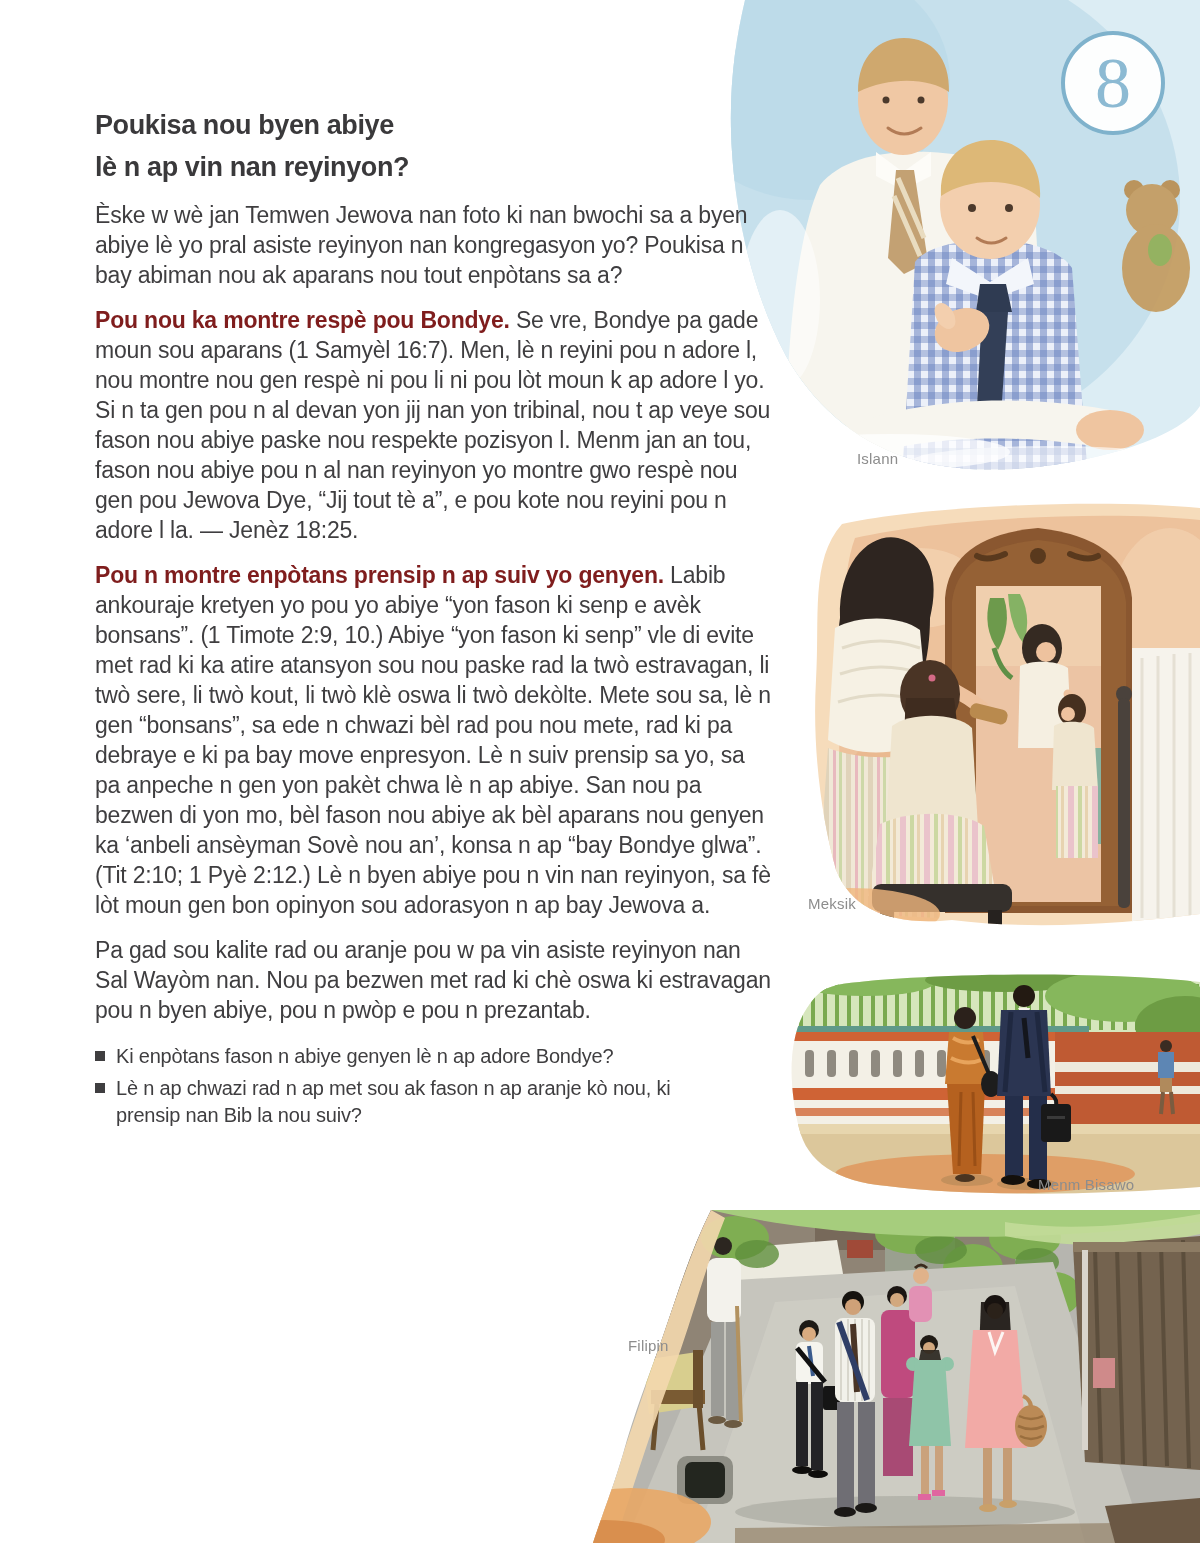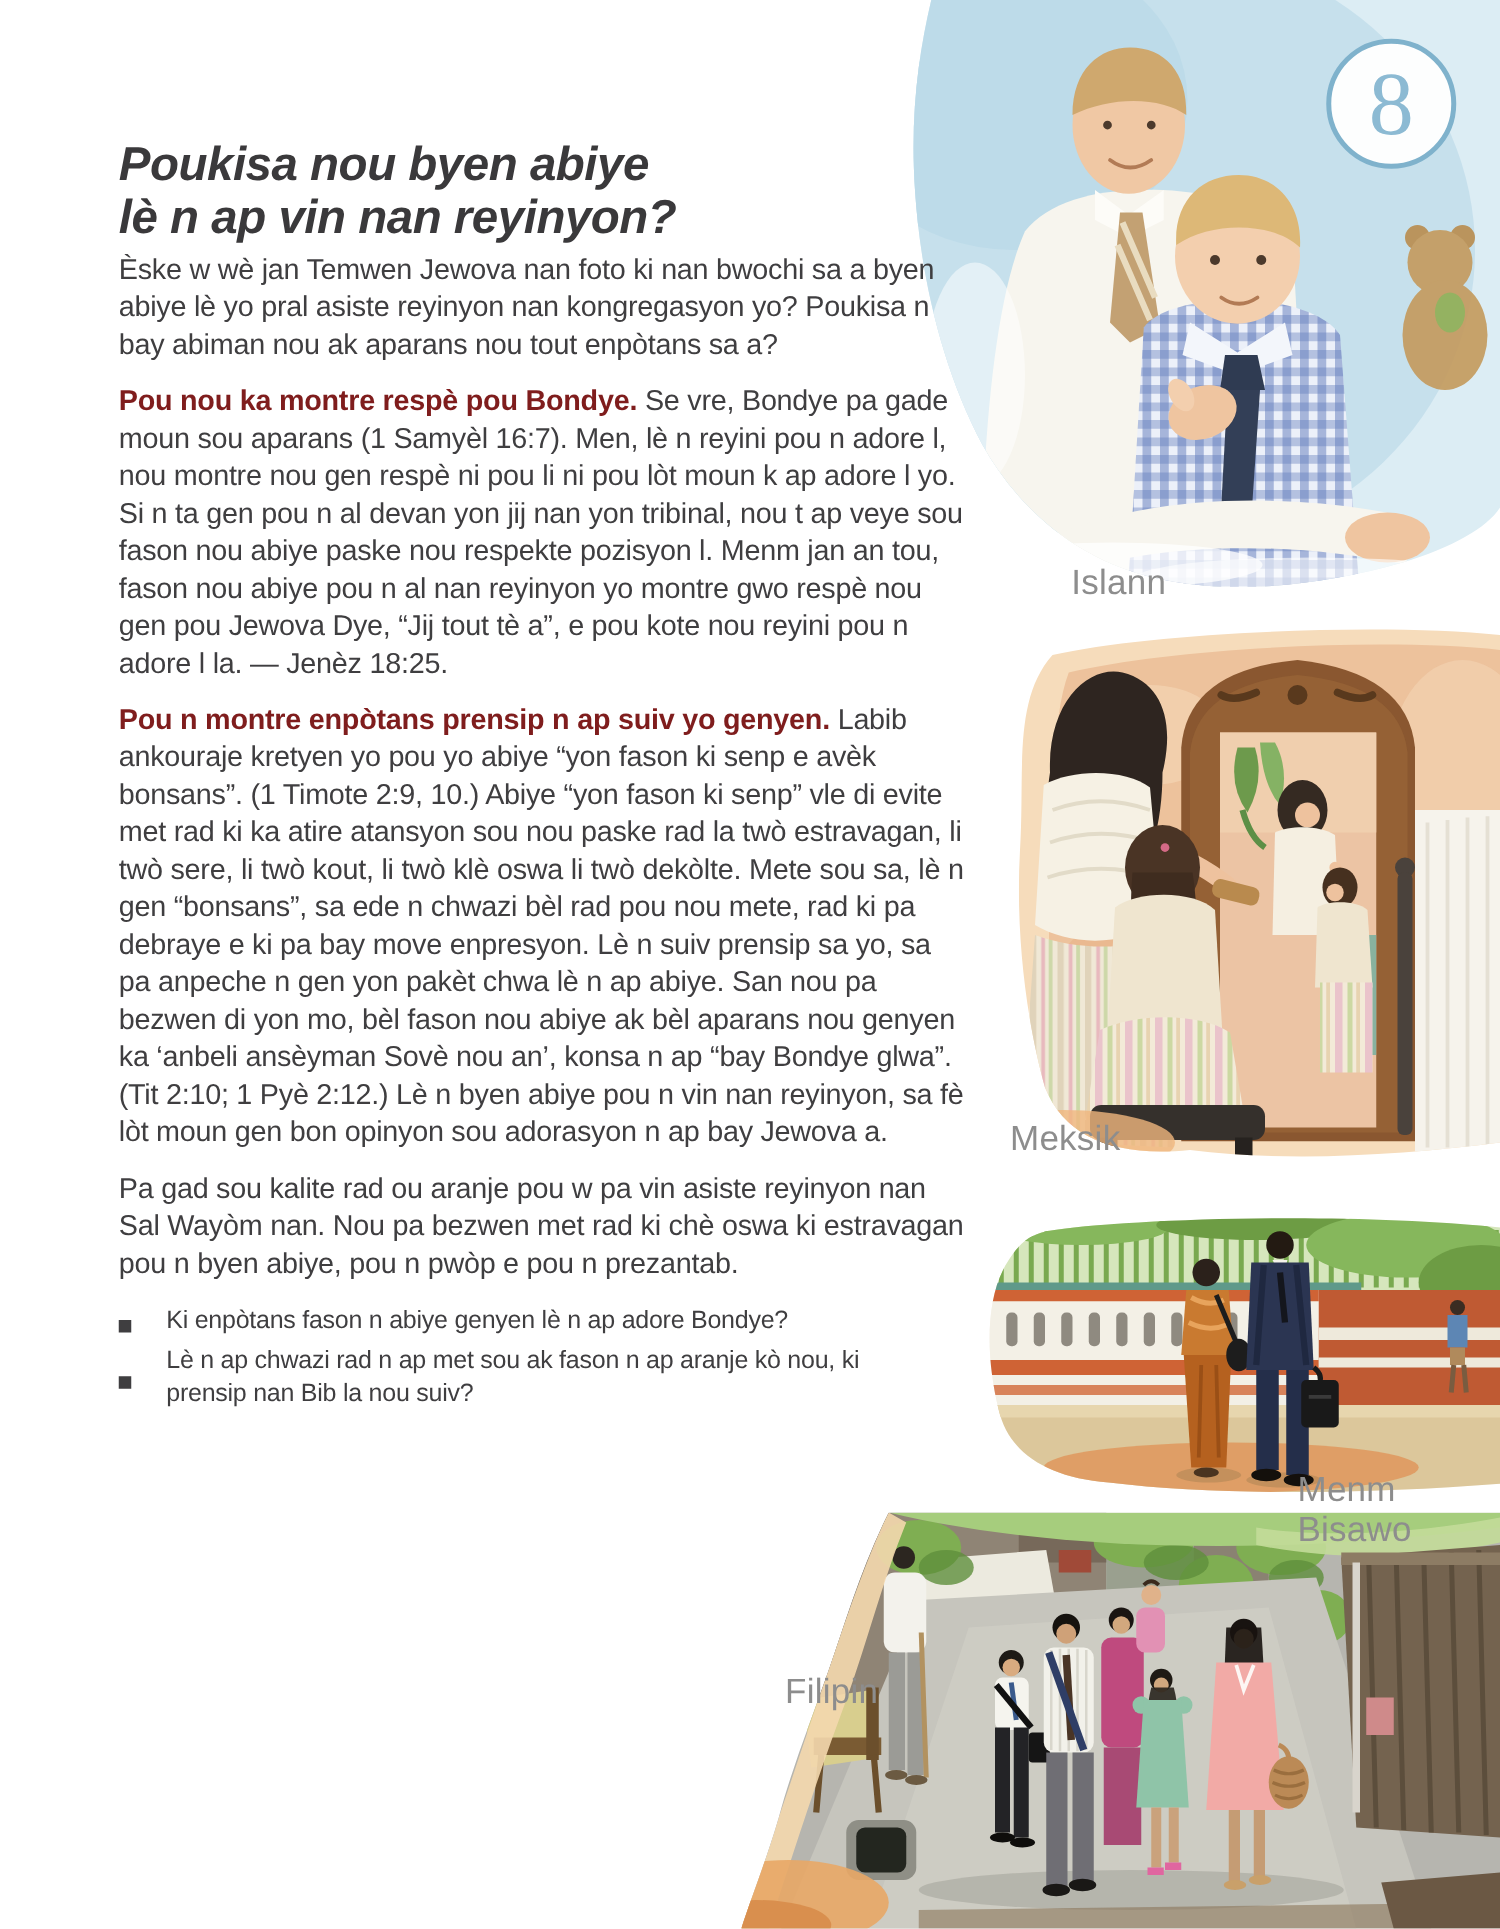--- a/index.html
+++ b/index.html
@@ -5,29 +5,29 @@
   html,body{margin:0;padding:0;background:#ffffff;}
   *{box-sizing:border-box;}
   .page{position:relative;width:1200px;height:1543px;background:#ffffff;overflow:hidden;
         font-family:"Liberation Sans",sans-serif;color:#3f3e40;}
   .photo{position:absolute;z-index:1;}
   .badge{position:absolute;left:1061px;top:31px;width:104px;height:104px;border:4px solid #7fb2cc;
          border-radius:50%;background:#fdfefe;display:flex;align-items:center;justify-content:center;
          z-index:5;}
   .badge span{font-family:"Liberation Serif",serif;font-size:72px;line-height:1;color:#8cbad3;}
   .title{position:absolute;left:95px;top:86px;z-index:4;font-weight:bold;color:#3a393b;
-         font-size:38px;line-height:42px;letter-spacing:-0.4px;font-style:italic;}
+         font-size:27px;line-height:42px;letter-spacing:-0.4px;}
   .textcol{position:absolute;left:95px;top:200px;width:676px;z-index:4;
            font-size:23px;line-height:30px;letter-spacing:-0.2px;}
   .textcol p{margin:0 0 15px 0;}
   .textcol strong{color:#7f1d1d;}
   .questions{margin-top:18px;font-size:20px;line-height:27px;}
-  .q{display:flex;gap:28px;margin-bottom:5px;max-width:625px;align-items:center;}
+  .q{display:flex;gap:11px;margin-bottom:5px;max-width:625px;}
   .sq{width:10px;height:10px;background:#3f3e40;margin-top:8px;flex:none;}
-  .caption{position:absolute;z-index:6;color:#8d8d8d;font-size:28px;letter-spacing:0.2px;}
+  .caption{position:absolute;z-index:6;color:#8d8d8d;font-size:15px;letter-spacing:0.2px;}
   .cap-islann{left:857px;top:450px;}
   .cap-meksik{left:808px;top:895px;}
   .cap-gine{left:1038px;top:1176px;}
   .cap-filipin{left:628px;top:1337px;}
 </style>
 </head>
 <body>
 
 <div class="page">
 

